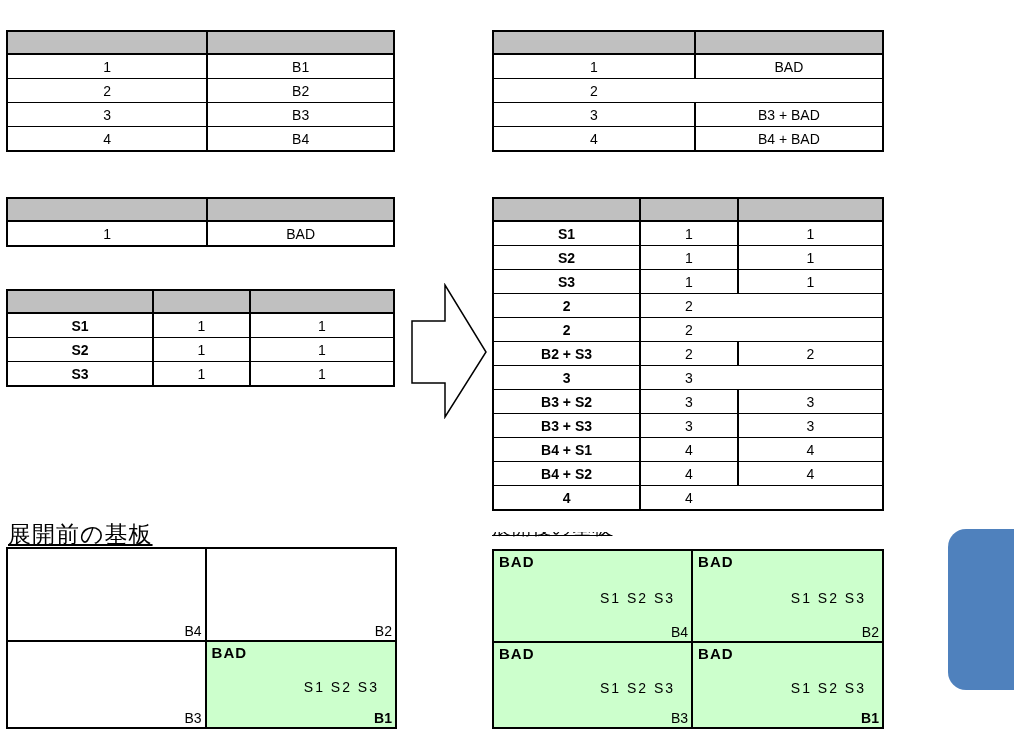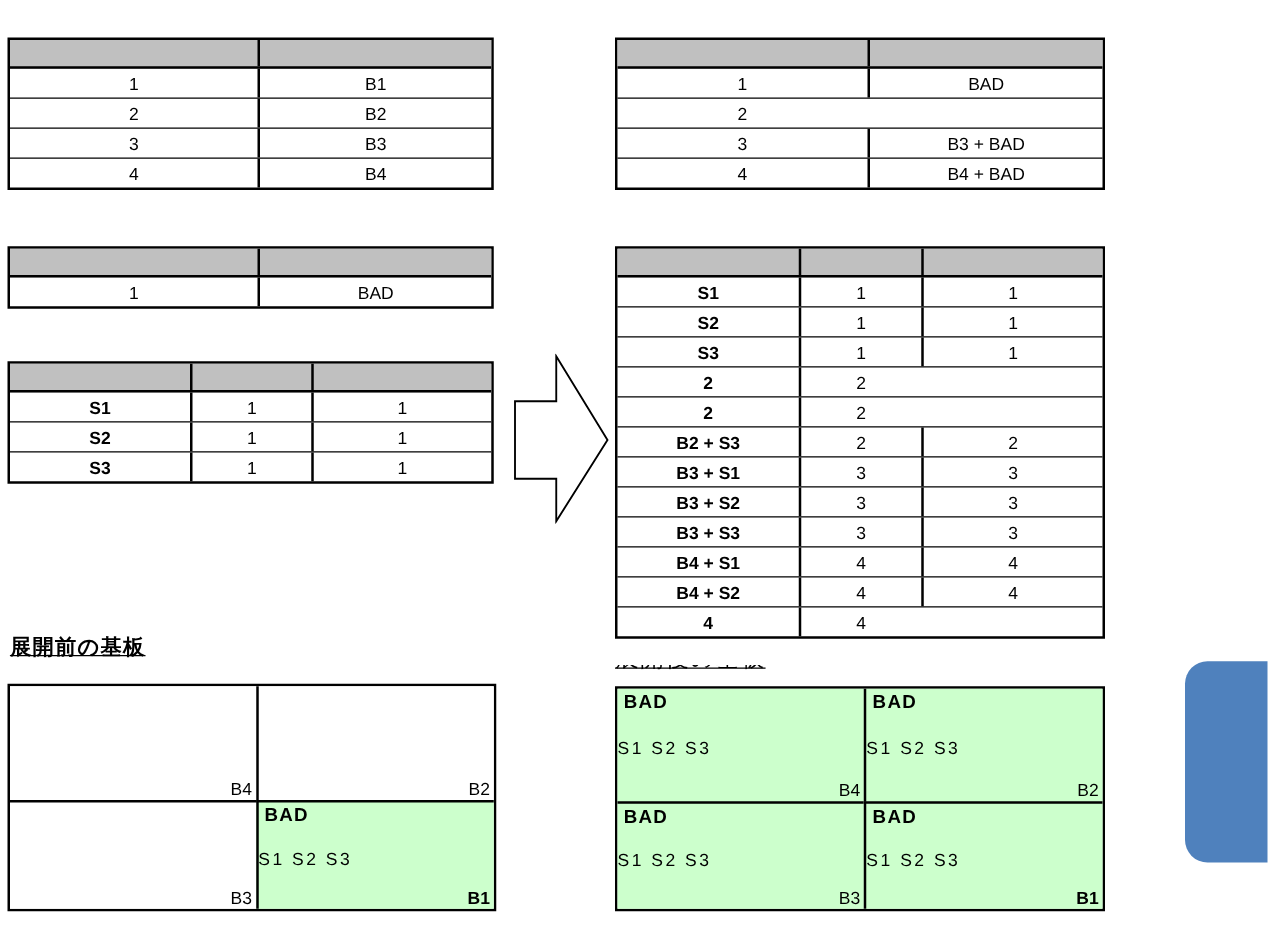--- a/index.html
+++ b/index.html
@@ -76,36 +76,35 @@
   .blabel.bold { font-weight: bold; }
   .bad-marker {
     position: absolute;
     left: 5px; top: 2px;
     font-weight: bold;
     font-size: 15px;
     letter-spacing: 1px;
   }
   .slist {
     position: absolute;
-    left: 0; right: 6px;
+    left: 0; right: 16px;
     top: 44%;
-    text-align: left;
+    text-align: right;
     font-size: 14px;
     letter-spacing: 2px;
   }
 
   
   .btitle {
     position: absolute;
-    left: 8px; top: 507px;
-    font-size: 17px;
+    left: 8px; top: 523px;
+    font-size: 23px;
     line-height: 22px;
     letter-spacing: 1px;
     text-decoration: underline;
-    font-weight: bold;
   }
   .btitle-clip {
     position: absolute;
     left: 492px; top: 532px;
     width: 175px; height: 8px;
     overflow: hidden;
   }
   .btitle-clip .clip-inner {
     display: block;
     font-size: 19px;
@@ -240,21 +239,20 @@
   <div class="row">
     <div class="cell">2</div>
     <div class="cell">2</div>
   </div>
   <div class="row">
     <div class="cell">B2 + S3</div>
     <div class="cell">2</div>
     <div class="cell">2</div>
   </div>
   <div class="row">
-    <div class="cell">B3 + S1</div>
     <div class="cell">3</div>
     <div class="cell">3</div>
   </div>
   <div class="row">
     <div class="cell">B3 + S2</div>
     <div class="cell">3</div>
     <div class="cell">3</div>
   </div>
   <div class="row">
     <div class="cell">B3 + S3</div>

